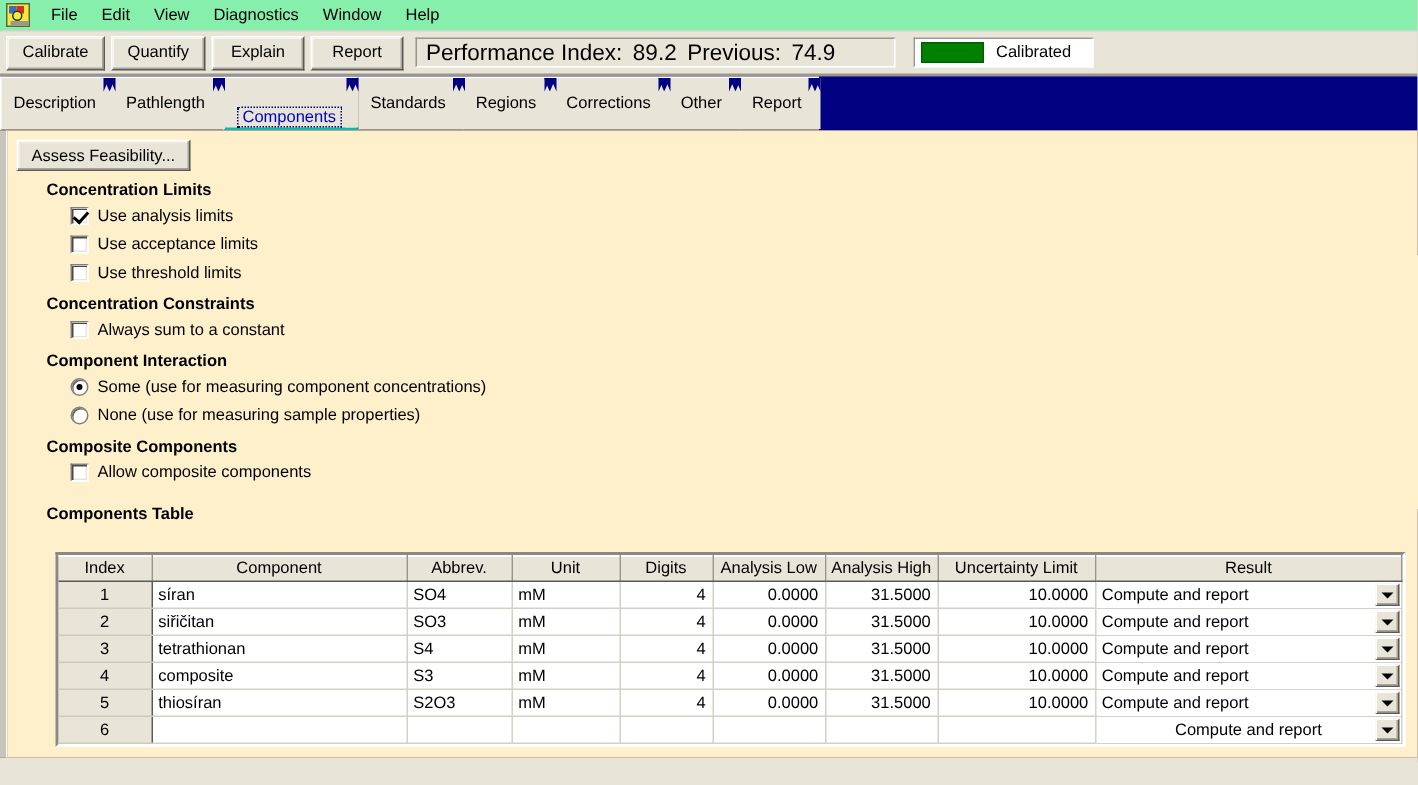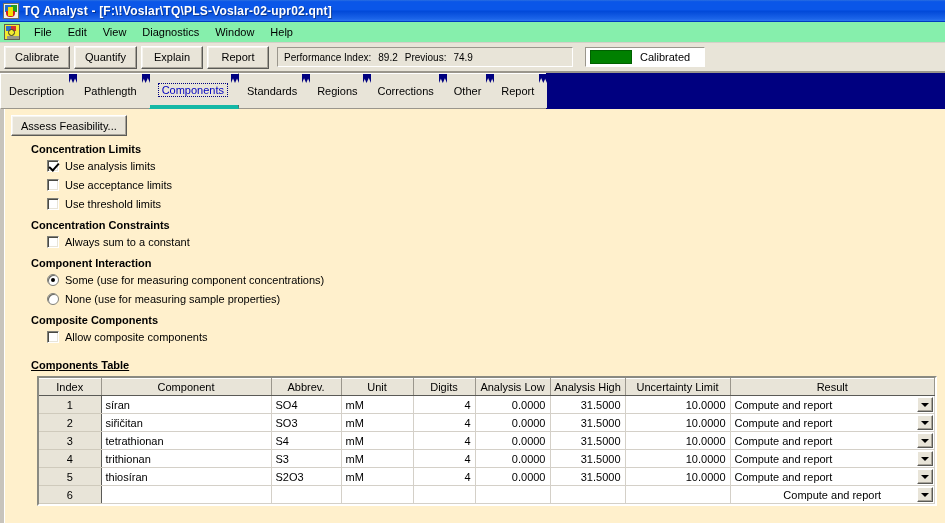--- a/index.html
+++ b/index.html
@@ -93,28 +93,28 @@
     border: 1px solid;
     border-color: #ffffff #5a5a56 #5a5a56 #ffffff;
     box-shadow: inset -1px -1px 0 #a8a49a, inset 1px 1px 0 #f6f4ee;
     font-size: 11px;
     color: #000;
     cursor: default;
     display: flex; align-items: center; justify-content: center;
   }
   .perf-field {
     height: 20px;
-    width: 296px;
+    width: 320px;
     margin-left: 4px;
     background: #e8e4d8;
     border: 1px solid;
     border-color: #9a968c #ffffff #ffffff #9a968c;
     display: flex; align-items: center;
     padding-left: 6px;
-    font-size: 10px;
+    font-size: 15px;
     white-space: nowrap;
   }
   .perf-field .gap { display:inline-block; width:7px; }
   .cal-box {
     height: 20px;
     width: 120px;
     margin-left: 8px;
     background: #ffffff;
     border: 1px solid;
     border-color: #9a968c #ffffff #ffffff #9a968c;
@@ -180,22 +180,23 @@
   .tab-label { position: relative; z-index: 1; padding-right: 6px; }
   .tab.active .tab-label {
     color: #0000c0;
     border: 1px dotted #000080;
     padding: 0 3px;
     margin-right: 4px;
   }
   .tab.active {
     border-left: 1px solid #ffffff;
     border-right: 1px solid #5a5a56;
-    border-bottom: 4px solid #14b8a6;
+    border-bottom: 2px solid #14b8a6;
     box-shadow: inset -1px 0 0 #a8a49a;
+    align-items: flex-end;
   }
   .tab-filler { flex: 1 1 auto; background: #000080; }
 
   
   .client {
     position: relative;
     height: 418px;
     background: #7f1d1d;
     display: flex;
   }
@@ -274,22 +275,21 @@
     position: absolute;
     left: 3px; top: 3px;
     width: 4px; height: 4px;
     background: #000;
     border-radius: 50%;
   }
   .opt-label { white-space: nowrap; }
 
   .table-head {
     font-size: 11px; font-weight: bold;
-    margin: 14px 0 5px 26px;
-    text-decoration: underline;
+    margin: 14px 0 19px 26px;
   }
 
   
   .grid-wrap {
     margin-left: 32px;
     width: 900px;
     background: #ffffff;
     border: 2px solid;
     border-color: #8a8a82 #ffffff #ffffff #8a8a82;
     position: relative;
@@ -353,29 +353,20 @@
     border-right: 4px solid transparent;
     border-top: 4px solid #000;
   }
   td.res.center { text-align: center; }
 </style>
 </head>
 <body>
 
 <div id="app">
 
-  <div class="titlebar">
-    <div class="title-icon">
-      <div class="b1"></div>
-        <div class="b2"></div>
-        <div class="b3"></div>
-        <div class="b4"></div>
-    </div>
-    <div class="title-text">TQ Analyst  - [F:\!Voslar\TQ\PLS-Voslar-02-upr02.qnt]</div>
-  </div>
 
   <div class="menubar">
     <div class="menu-icon">
       <div class="mi1"></div>
         <div class="mi2"></div>
         <div class="mi3"></div>
         <div class="mi4"></div>
     </div>
     <div class="menu-item">File</div>
     <div class="menu-item">Edit</div>
@@ -554,21 +545,21 @@
               <td class="num">0.0000</td>
               <td class="num">31.5000</td>
               <td class="num">10.0000</td>
               <td class="res">
                 <span>Compute and report</span>
                 <span class="ddbtn"></span>
               </td>
             </tr>
             <tr>
               <td class="idx">4</td>
-              <td>trithionan</td>
+              <td>composite</td>
               <td>S3</td>
               <td>mM</td>
               <td class="num">4</td>
               <td class="num">0.0000</td>
               <td class="num">31.5000</td>
               <td class="num">10.0000</td>
               <td class="res">
                 <span>Compute and report</span>
                 <span class="ddbtn"></span>
               </td>

